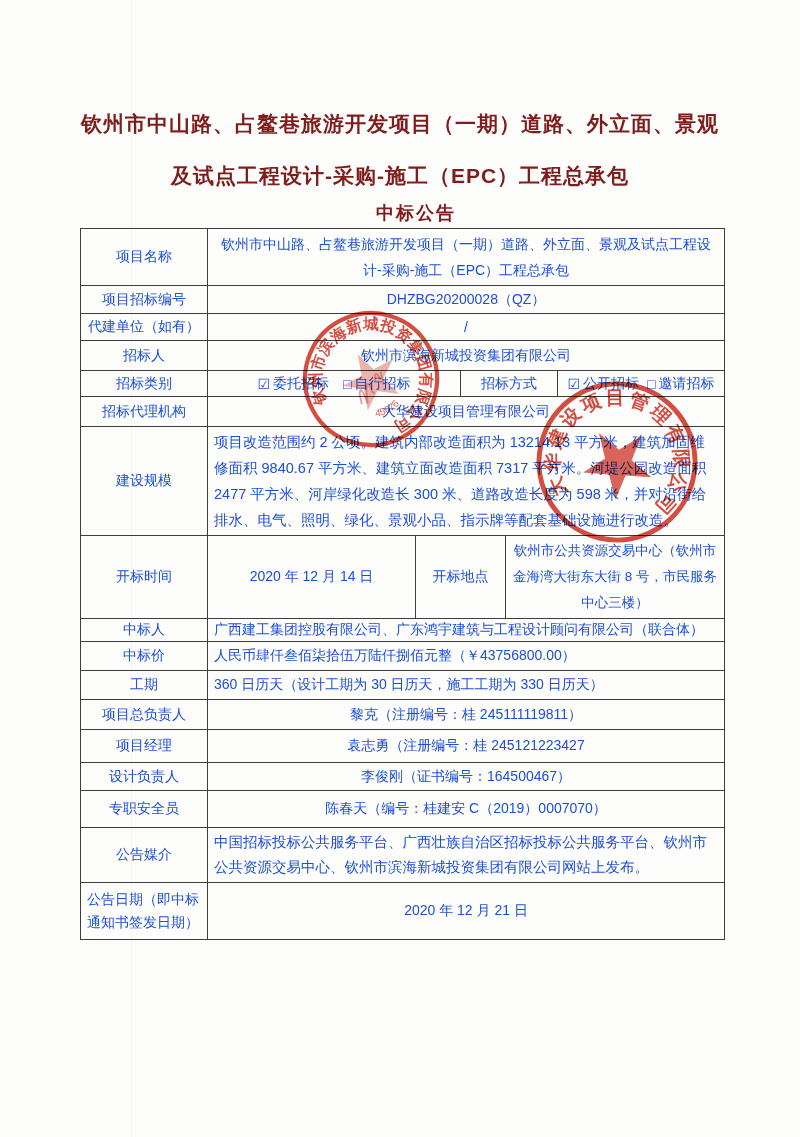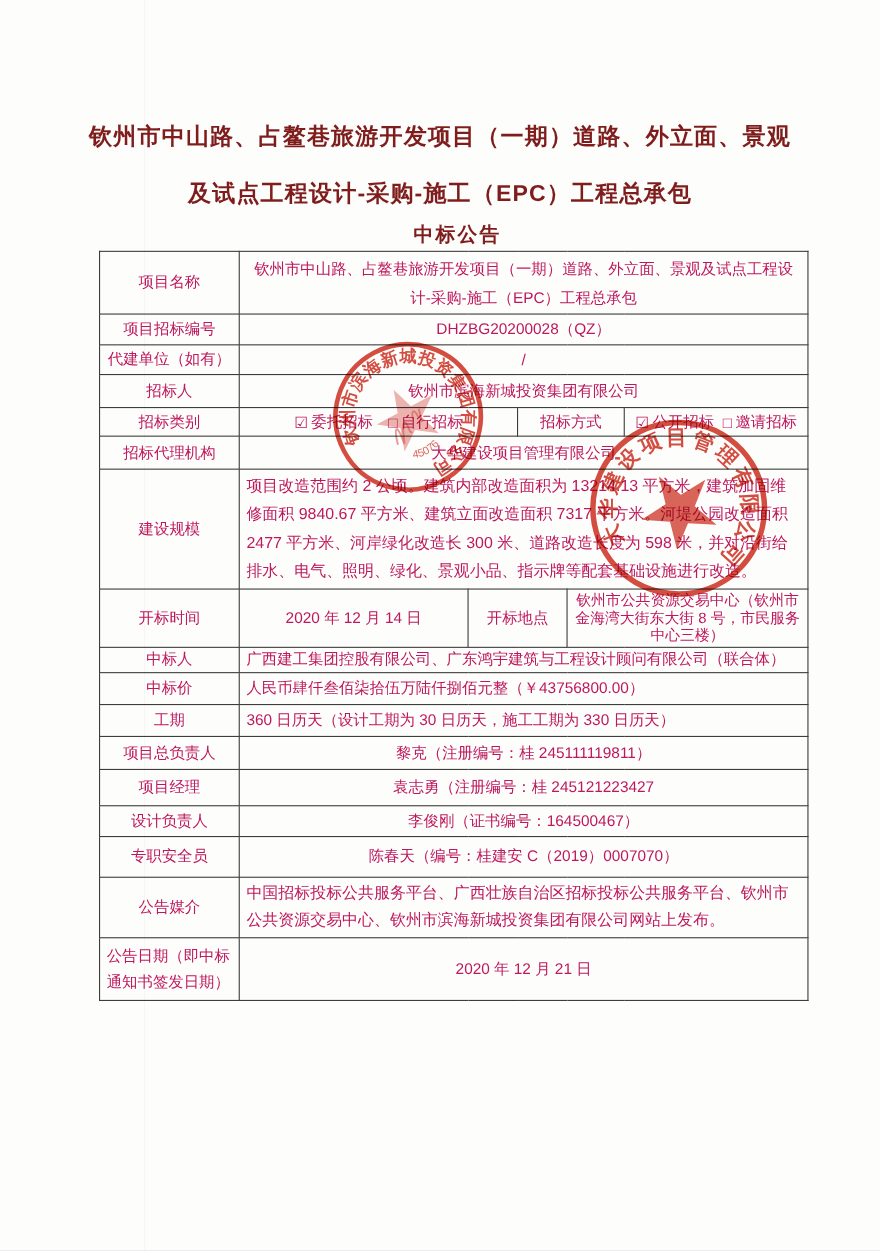--- a/index.html
+++ b/index.html
@@ -10,37 +10,37 @@
   }
   .scan-line { position:absolute; left:131px; top:0; width:1px; height:1137px;
     background:rgba(100,100,100,0.05); }
   .title-line { position:absolute; left:0; width:100%; text-align:center;
     font-weight:bold; letter-spacing:1px; color:#7f1d1d; }
   .title-1 { top:110px; font-size:21px; }
   .title-2 { top:162px; font-size:21px; }
   .title-3 { top:201px; font-size:18px; letter-spacing:2px;padding-left:16px; }
 
   table.doc {
-    position:absolute; left:90px; top:228px; width:644px;
+    position:absolute; left:80px; top:228px; width:644px;
     border-collapse:collapse; table-layout:fixed;
-    font-size:14px; color:#be185d;
+    font-size:14px; color:#1d4ed8;
   }
   table.doc col.c1 { width:127px; }
   table.doc col.c2 { width:208px; }
   table.doc col.c3 { width:45px; }
   table.doc col.c4 { width:45px; }
   table.doc col.c5 { width:52px; }
   table.doc col.c6 { width:167px; }
   table.doc td { border:1px solid #3d3d3d; padding:2px 6px; vertical-align:middle; }
   td.lab { text-align:center; padding:2px 3px; }
   td.lab-left { text-align:left; padding:2px 4px; line-height:23px; }
   td.cen { text-align:center; }
   td.lft { text-align:left; padding:3px 9px; }
   td.para { text-align:left; padding:5px 9px; line-height:26px; font-size:14.5px; }
-  td.small { font-size:13.5px; line-height:16px; text-align:center; padding:2px 4px;margin-left:42px; }
+  td.small { font-size:13.5px; line-height:26px; text-align:center; padding:2px 4px;margin-left:42px; }
   .h53{height:53px}.h28{height:28px}.h27{height:27px}.h30{height:30px}
   .h29{height:29px}.h26{height:26px}.h107{height:107px}.h31{height:20px}
   .h33{height:33px}.h37{height:37px}.h54{height:54px}.h57{height:57px}
   .cb-group { display:inline-flex; align-items:center; gap:3px; }
   .cb-gap { display:inline-block; width:14px; }
   .cb { font-size:14px; }
 
   svg.stamp { position:absolute; mix-blend-mode:multiply; opacity:0.88; pointer-events:none; }
   .seal-arc-text { font-weight:bold; letter-spacing:0.5px; }
 </style>

